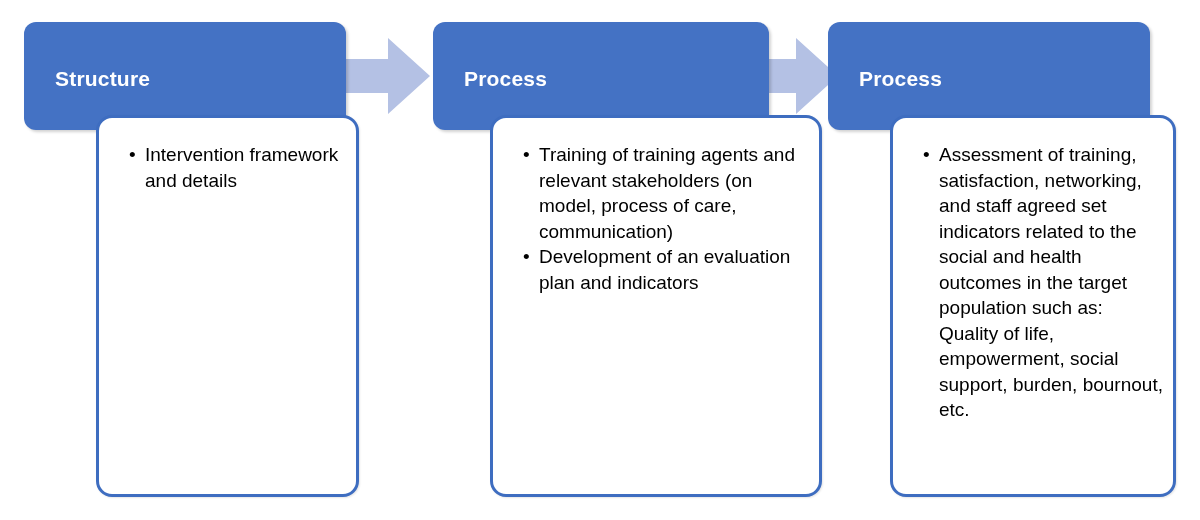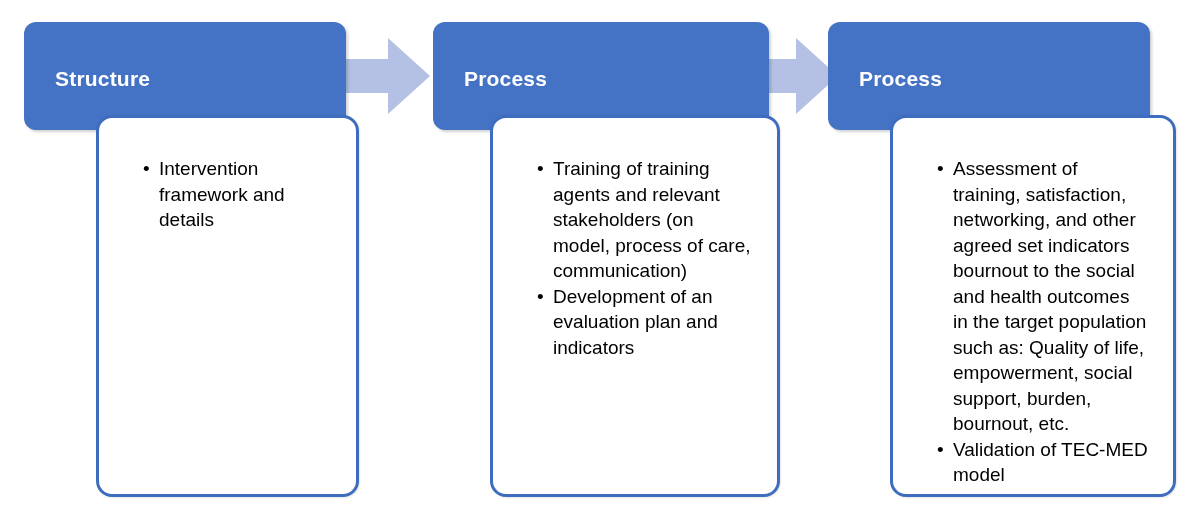--- a/index.html
+++ b/index.html
@@ -56,21 +56,21 @@
     height: 382px;
     background: #ffffff;
     border: 3px solid #3E6DC0;
     border-radius: 16px;
     box-sizing: border-box;
     z-index: 2;
     box-shadow: 1px 1px 2px rgba(0,0,0,0.10);
   }
 
   .bullet-list {
-    margin: 14px;
+    margin: 0;
     padding: 24px 10px 0 30px;
     list-style: none;
   }
   .bullet-list li {
     position: relative;
     font-size: 19px;
     line-height: 25.5px;
     color: #000000;
     padding-left: 16px;
     margin: 0 0 0 0;
@@ -114,39 +114,38 @@
   <div class="arrow" style="left:336px;">
     <svg width="94" height="76" viewBox="0 0 94 76" aria-hidden="true">
       <polygon points="0,21 52,21 52,0 94,38 52,76 52,55 0,55" fill="#B4C1E4"></polygon>
     </svg>
   </div>
 
   <div class="stage" style="left:433px; width:347px;">
     <div class="header-card" style="width:336px;">
       <div class="header-title">Process</div>
     </div>
-    <div class="body-card" style="left:57px; width:290px;">
+    <div class="body-card" style="left:57px; width:332px;">
       <ul class="bullet-list">
         <li>Training of training agents and relevant stakeholders (on model, process of care, communication)</li>
         <li>Development of an evaluation plan and indicators</li>
       </ul>
     </div>
   </div>
 
   <div class="arrow" style="left:744px;">
     <svg width="94" height="76" viewBox="0 0 94 76" aria-hidden="true">
       <polygon points="0,21 52,21 52,0 94,38 52,76 52,55 0,55" fill="#B4C1E4"></polygon>
     </svg>
   </div>
 
   <div class="stage" style="left:828px; width:348px;">
     <div class="header-card" style="width:322px;">
       <div class="header-title">Process</div>
     </div>
     <div class="body-card" style="left:62px; width:286px;">
       <ul class="bullet-list">
-        <li>Assessment of training, satisfaction, networking, and other agreed set indicators bournout to the social and health outcomes in the target population such as: Quality of life, empowerment, social support, burden, bournout, etc.</li>
-        <li>Validation of TEC-MED model</li>
+        <li>Assessment of training, satisfaction, networking, and staff agreed set indicators related to the social and health outcomes in the target population such as: Quality of life, empowerment, social support, burden, bournout, etc.</li>
       </ul>
     </div>
   </div>
 
 </div>
 
 </body></html>

